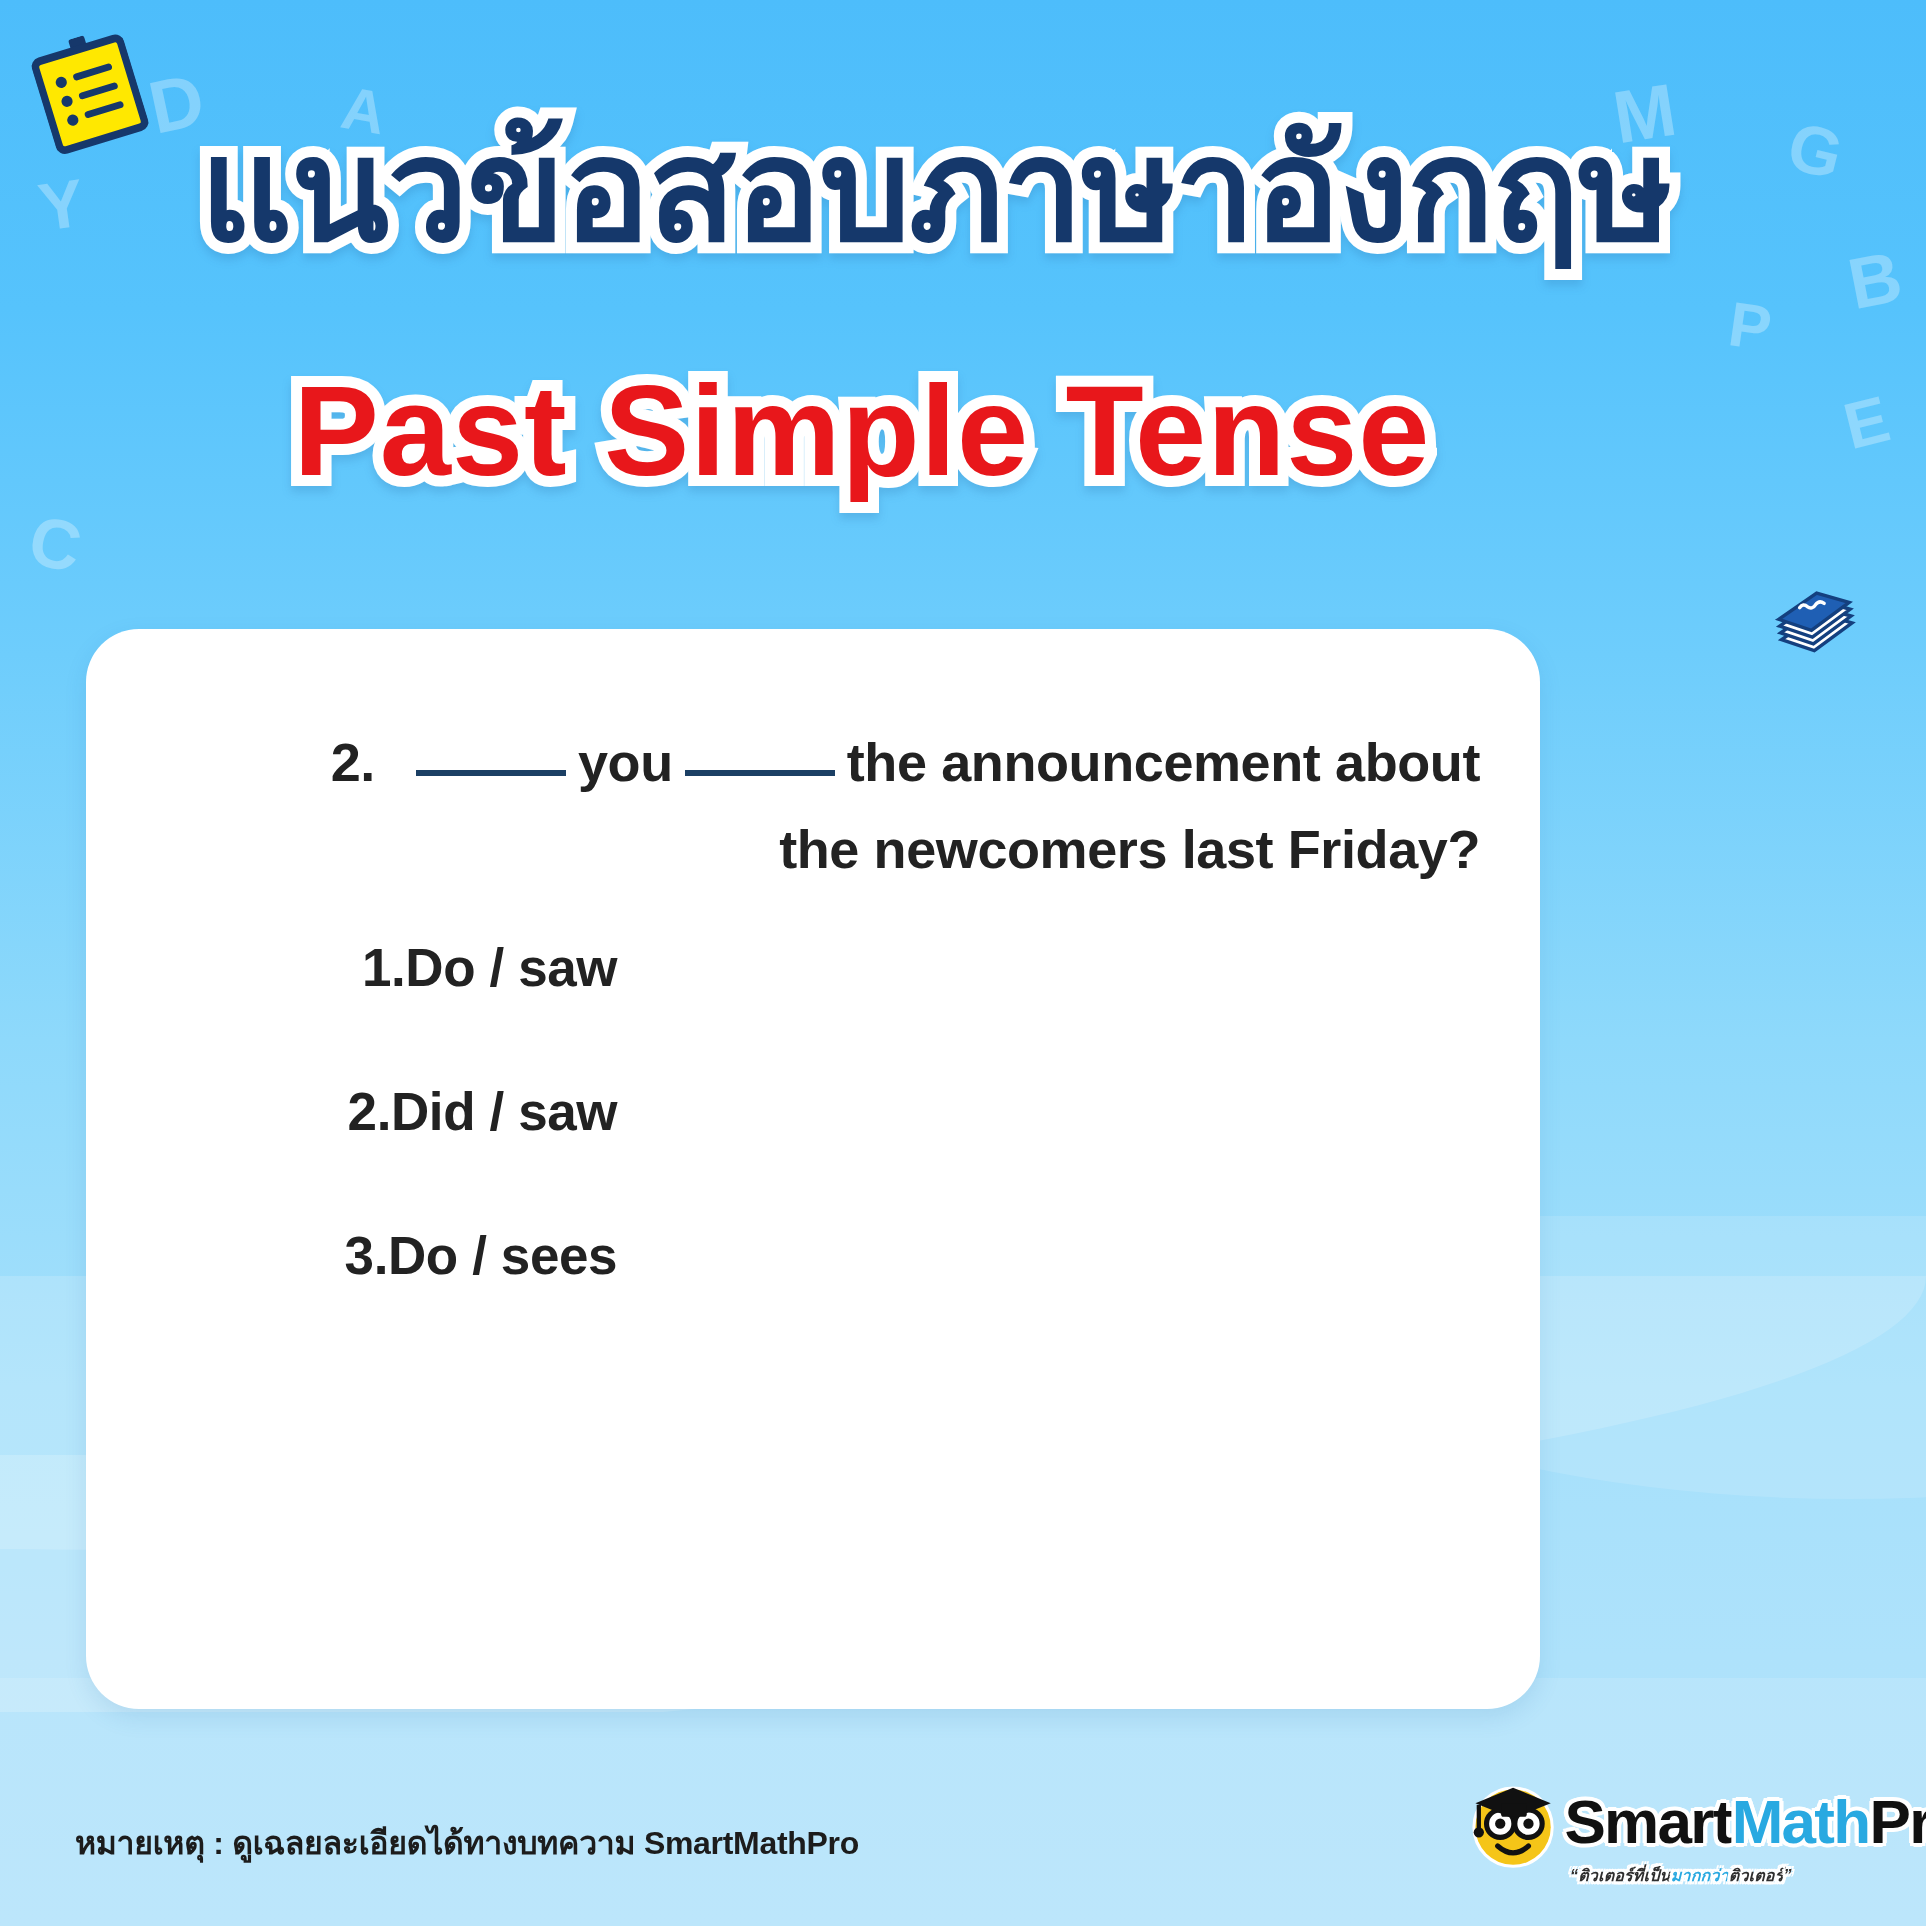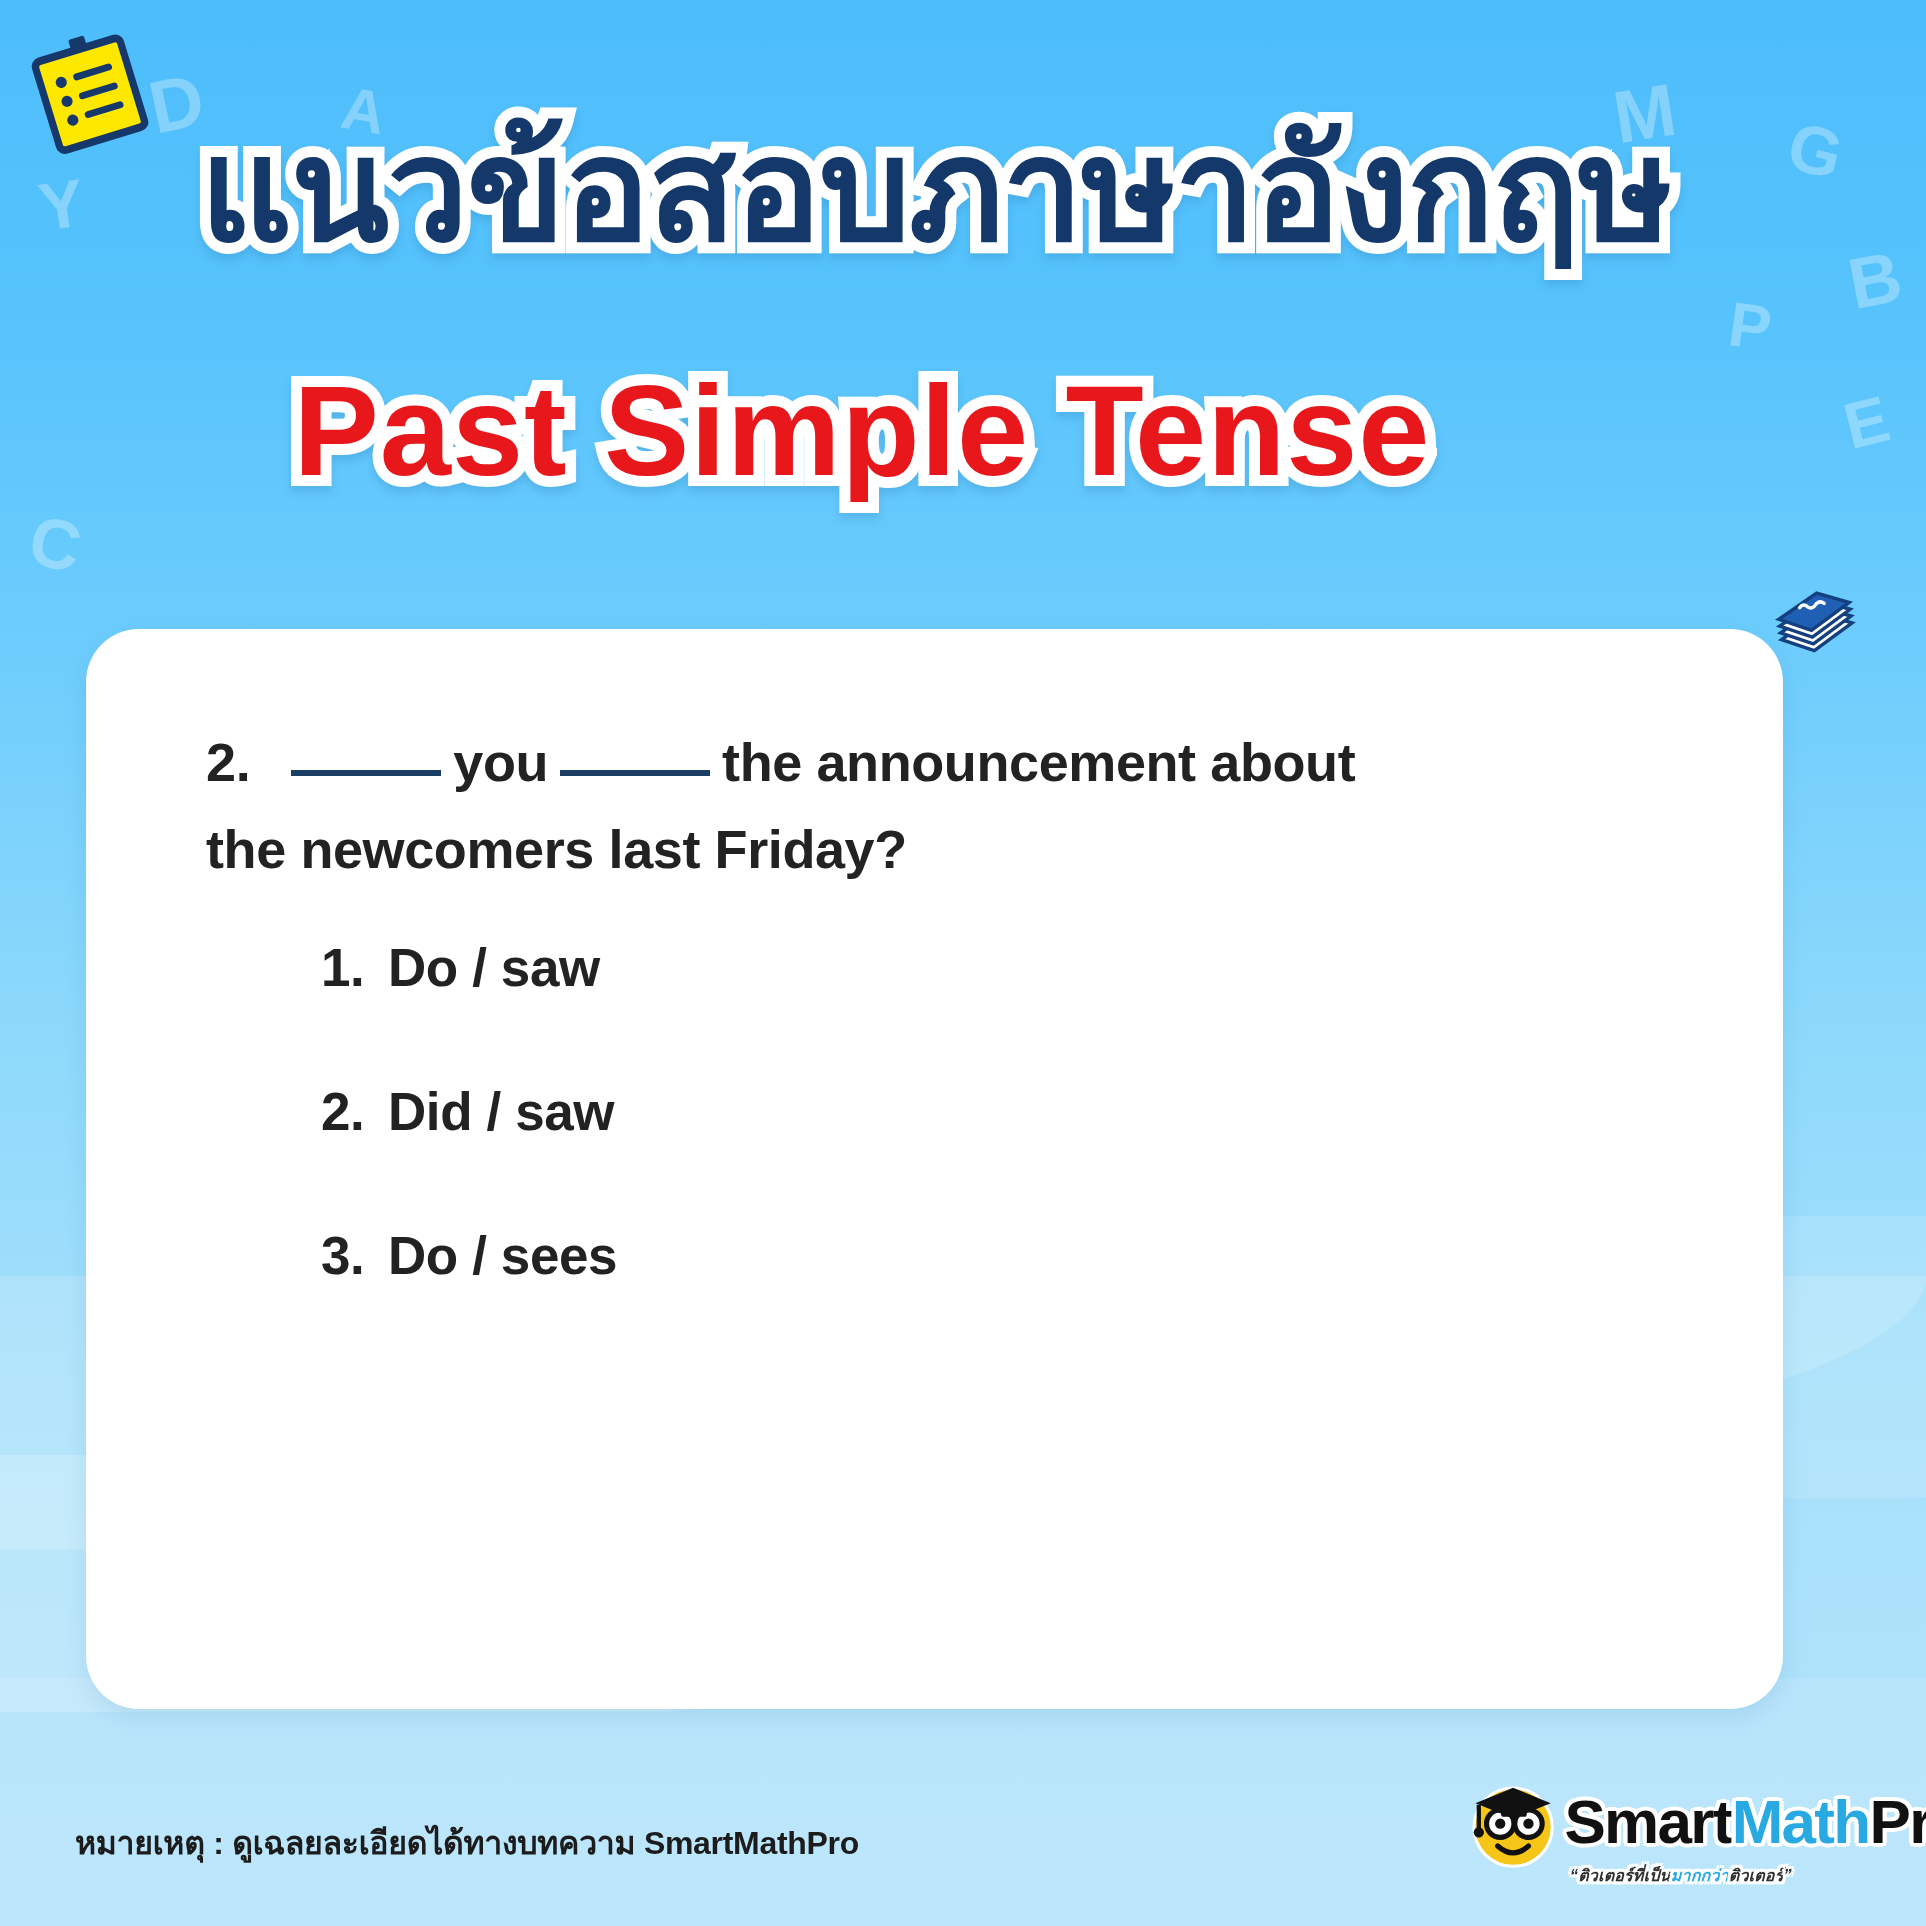--- a/index.html
+++ b/index.html
@@ -126,25 +126,26 @@
     -webkit-text-stroke: 22px #ffffff;
     paint-order: stroke fill;
     filter: drop-shadow(0 6px 4.3px rgba(30,90,150,0.18));
   }
 
   
   .card {
     position: absolute;
     left: 86px;
     top: 629px;
-    width: 1697px;
+    width: 1454px;
     height: 1080px;
     background: #ffffff;
     border-radius: 53px;
     box-shadow: 0 8.6px 22px rgba(40,110,170,0.13);
+    text-align: right;
   }
 
   .question {
     position: absolute;
     left: 120px;
     top: 90px;
     right: 60px;
     font-size: 54px;
     font-weight: 700;
     color: #222222;

